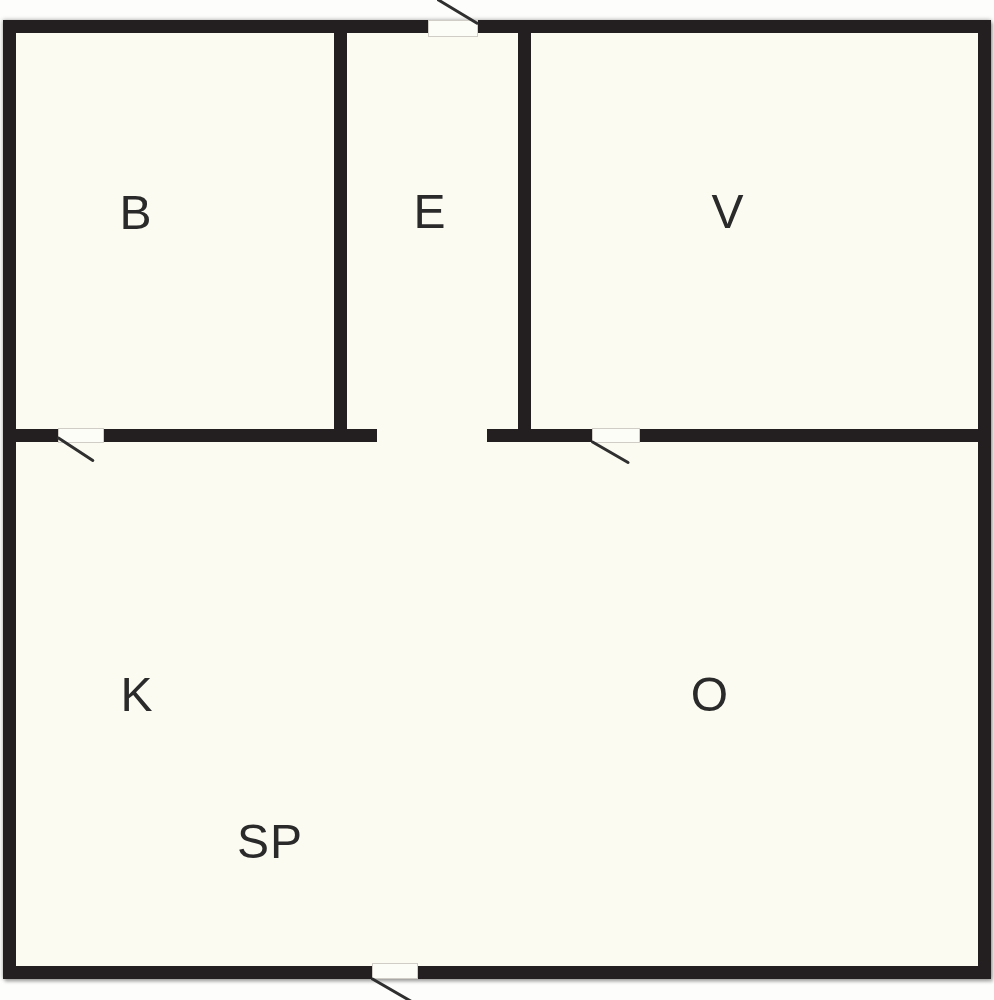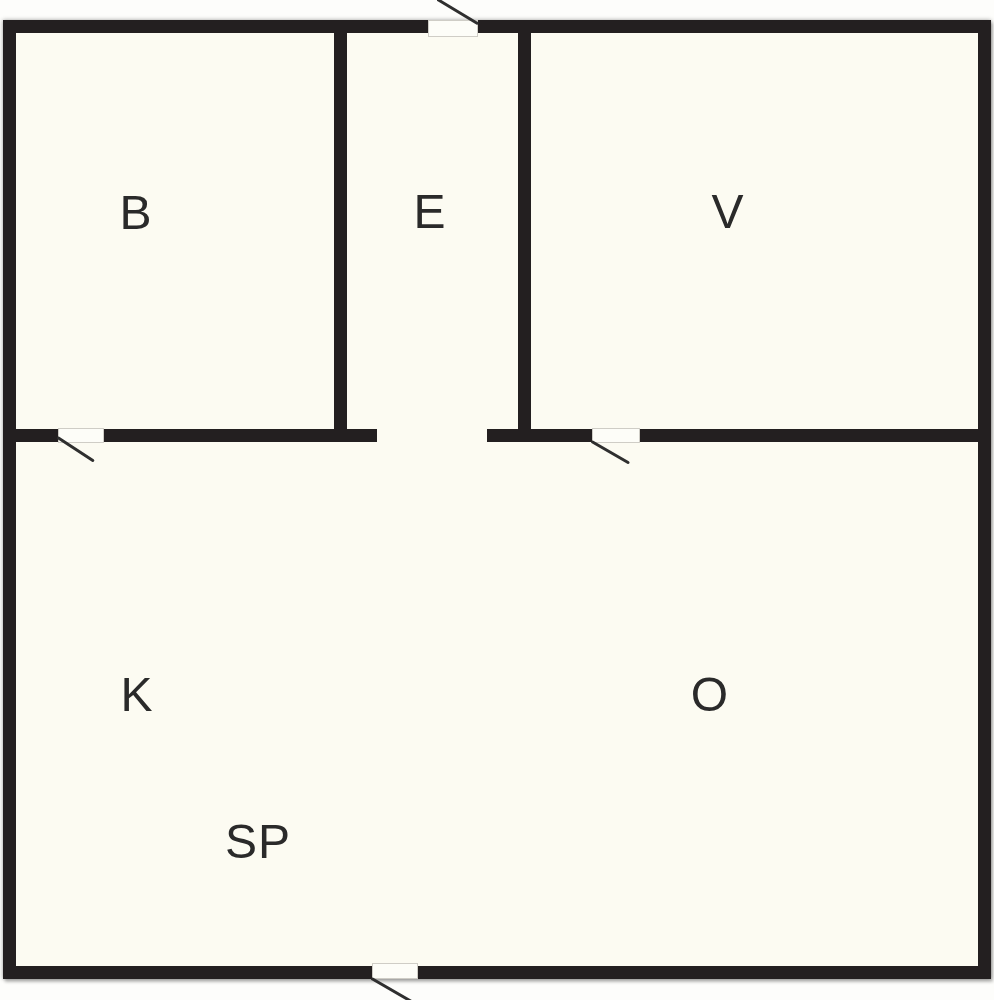--- a/index.html
+++ b/index.html
@@ -63,15 +63,15 @@
   <div class="swing" style="left:438px;top:-2px;width:48px;transform:rotate(31deg);"></div>
   <div class="swing" style="left:58px;top:436px;width:44px;transform:rotate(33deg);"></div>
   <div class="swing" style="left:592px;top:440px;width:44px;transform:rotate(30deg);"></div>
   <div class="swing" style="left:372px;top:977px;width:47px;transform:rotate(30deg);"></div>
 
   <div class="room-label" style="left:136px;top:213px;">B</div>
   <div class="room-label" style="left:430px;top:212px;">E</div>
   <div class="room-label" style="left:728px;top:212px;">V</div>
   <div class="room-label" style="left:137px;top:695px;">K</div>
   <div class="room-label" style="left:710px;top:695px;">O</div>
-  <div class="room-label" style="left:258px;top:842px;">SP</div>
+  <div class="room-label" style="left:270px;top:842px;">SP</div>
 
 </div>
 
 </body></html>

